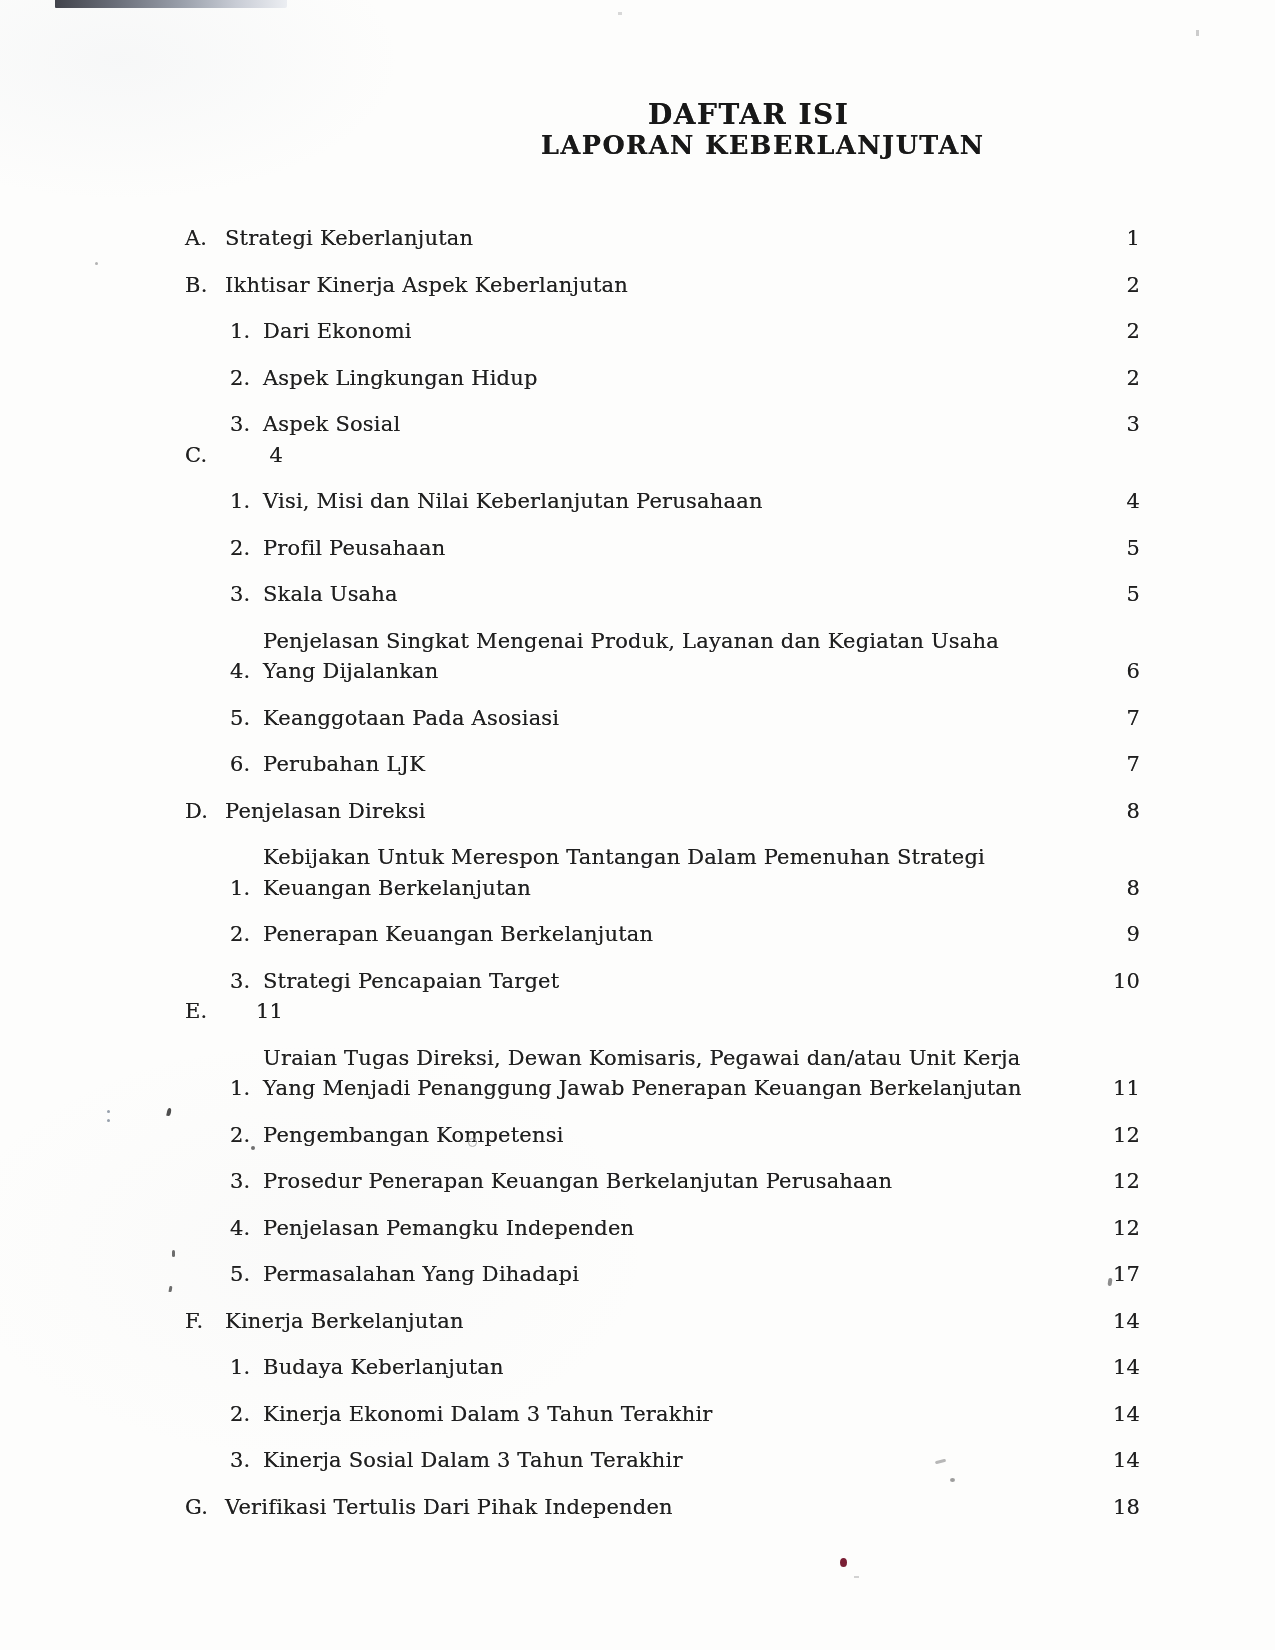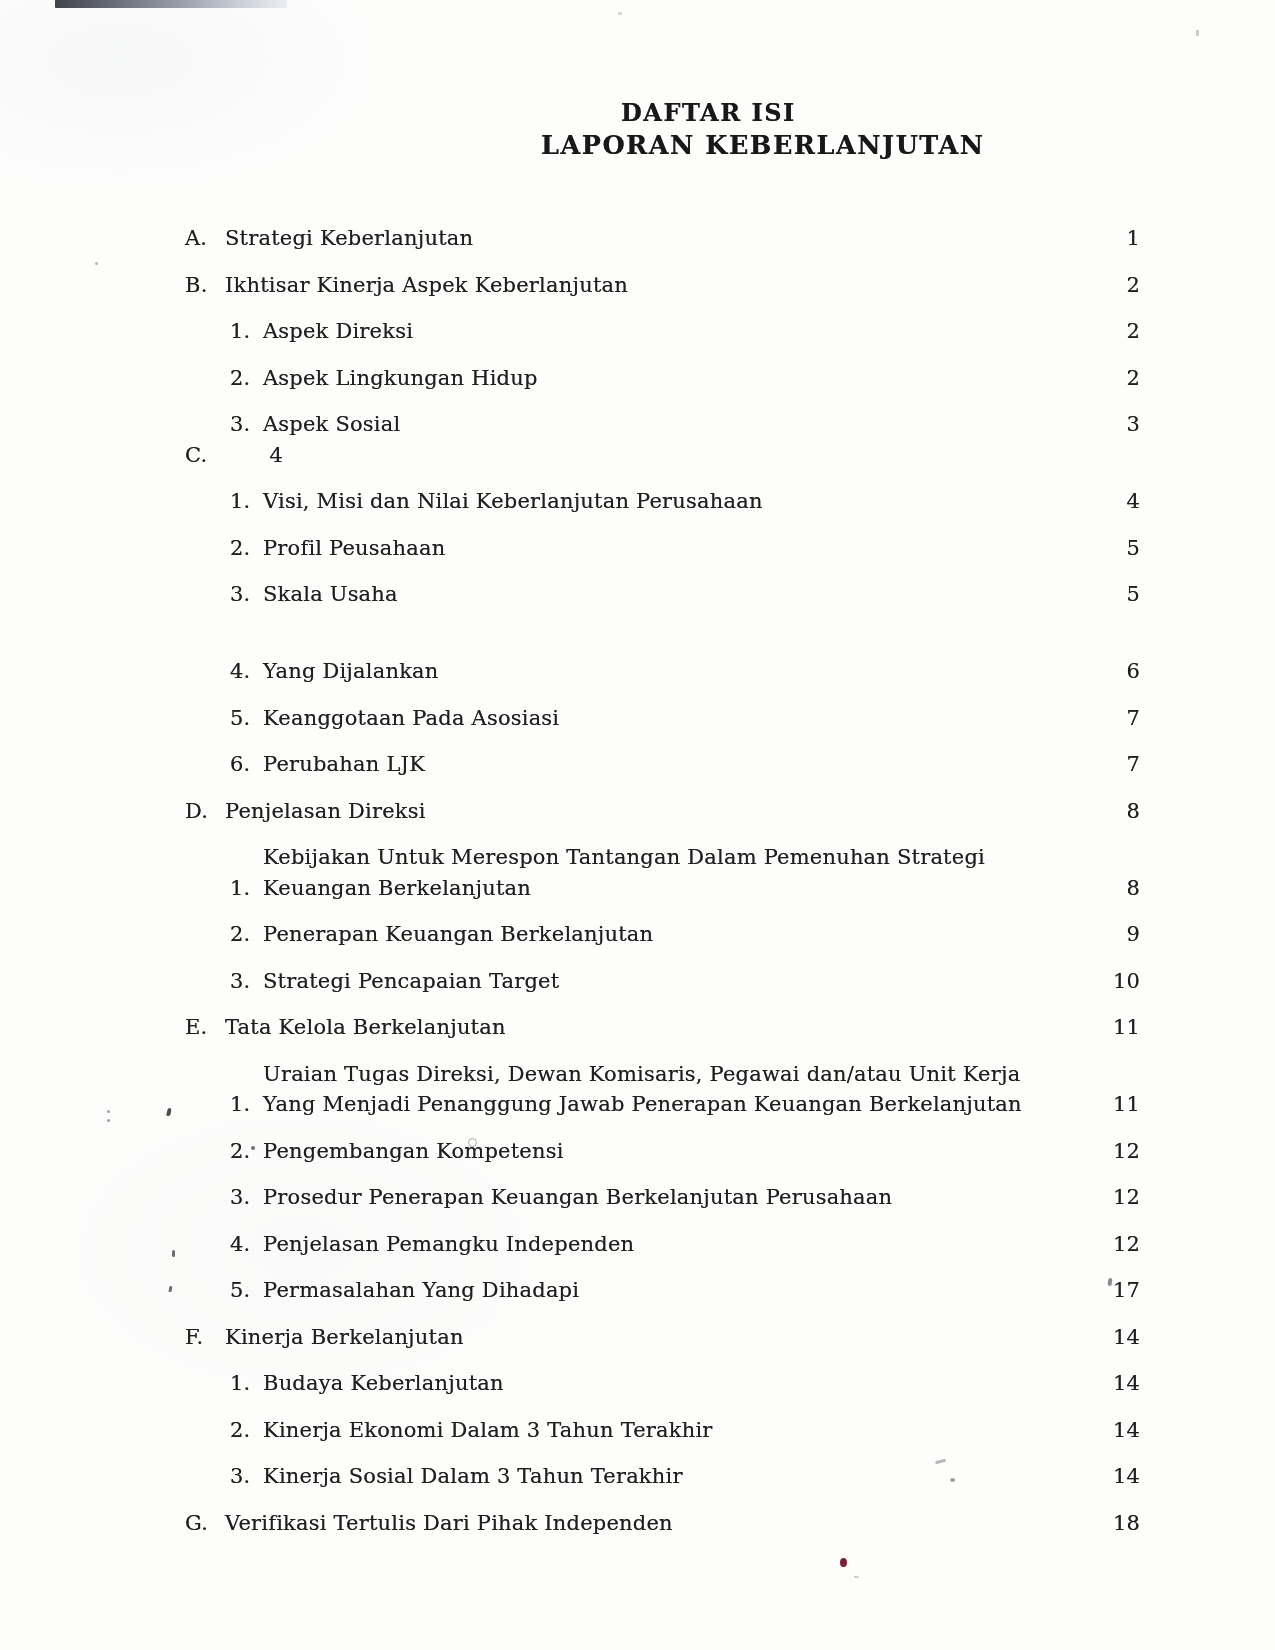--- a/index.html
+++ b/index.html
@@ -19,21 +19,21 @@
     position:absolute;left:55px;top:0;width:232px;height:8px;
     background:linear-gradient(90deg,#42444c 0%,#6d717c 28%,#9aa0ab 55%,#c8ccd5 78%,#eceef2 100%);
     border-radius:0 0 2px 1px;
   }
 
   .doc-title,.doc-subtitle{
     position:absolute;font-weight:bold;color:#181818;
     letter-spacing:1.5px;white-space:nowrap;
     text-shadow:0 0 0.5px rgba(20,20,20,0.75);
   }
-  .doc-title{left:621px;top:98px;font-size:24px;}
+  .doc-title{left:648px;top:98px;font-size:28px;}
   .doc-subtitle{left:505px;top:130px;font-size:25.5px;margin-left:36px;}
 
   .toc{
     position:absolute;left:185px;top:207px;width:955px;
     font-size:21px;line-height:30.5px;letter-spacing:0.2px;
     text-shadow:0 0 0.45px rgba(25,25,25,0.65);
   }
   .toc-row{display:flex;align-items:flex-end;}
   .toc-row .marker{flex:0 0 auto;}
   .lvl0 .marker{width:40px;}
@@ -62,21 +62,21 @@
         <span class="entry-text"><span>Strategi Keberlanjutan</span></span>
         <span class="entry-page">1</span>
       </div>
       <div class="toc-row lvl0">
         <span class="marker">B.</span>
         <span class="entry-text"><span>Ikhtisar Kinerja Aspek Keberlanjutan</span></span>
         <span class="entry-page">2</span>
       </div>
       <div class="toc-row lvl1">
         <span class="marker">1.</span>
-        <span class="entry-text"><span>Aspek Direksi</span></span>
+        <span class="entry-text"><span>Dari Ekonomi</span></span>
         <span class="entry-page">2</span>
       </div>
       <div class="toc-row lvl1">
         <span class="marker">2.</span>
         <span class="entry-text"><span>Aspek Lingkungan Hidup</span></span>
         <span class="entry-page">2</span>
       </div>
       <div class="toc-row lvl1">
         <span class="marker">3.</span>
         <span class="entry-text"><span>Aspek Sosial</span></span>
@@ -96,21 +96,21 @@
         <span class="entry-text"><span>Profil Peusahaan</span></span>
         <span class="entry-page">5</span>
       </div>
       <div class="toc-row lvl1">
         <span class="marker">3.</span>
         <span class="entry-text"><span>Skala Usaha</span></span>
         <span class="entry-page">5</span>
       </div>
       <div class="toc-row lvl1">
         <span class="marker">4.</span>
-        <span class="entry-text"><br><span>Yang Dijalankan</span></span>
+        <span class="entry-text"><span>Penjelasan Singkat Mengenai Produk, Layanan dan Kegiatan Usaha</span><br><span>Yang Dijalankan</span></span>
         <span class="entry-page">6</span>
       </div>
       <div class="toc-row lvl1">
         <span class="marker">5.</span>
         <span class="entry-text"><span>Keanggotaan Pada Asosiasi</span></span>
         <span class="entry-page">7</span>
       </div>
       <div class="toc-row lvl1">
         <span class="marker">6.</span>
         <span class="entry-text"><span>Perubahan LJK</span></span>
@@ -131,21 +131,20 @@
         <span class="entry-text"><span>Penerapan Keuangan Berkelanjutan</span></span>
         <span class="entry-page">9</span>
       </div>
       <div class="toc-row lvl1">
         <span class="marker">3.</span>
         <span class="entry-text"><span>Strategi Pencapaian Target</span></span>
         <span class="entry-page">10</span>
       </div>
       <div class="toc-row lvl0">
         <span class="marker">E.</span>
-        <span class="entry-text"><span>Tata Kelola Berkelanjutan</span></span>
         <span class="entry-page">11</span>
       </div>
       <div class="toc-row lvl1">
         <span class="marker">1.</span>
         <span class="entry-text"><span>Uraian Tugas Direksi, Dewan Komisaris, Pegawai dan/atau Unit Kerja</span><br><span>Yang Menjadi Penanggung Jawab Penerapan Keuangan Berkelanjutan</span></span>
         <span class="entry-page">11</span>
       </div>
       <div class="toc-row lvl1">
         <span class="marker">2.</span>
         <span class="entry-text"><span>Pengembangan Kompetensi</span></span>

